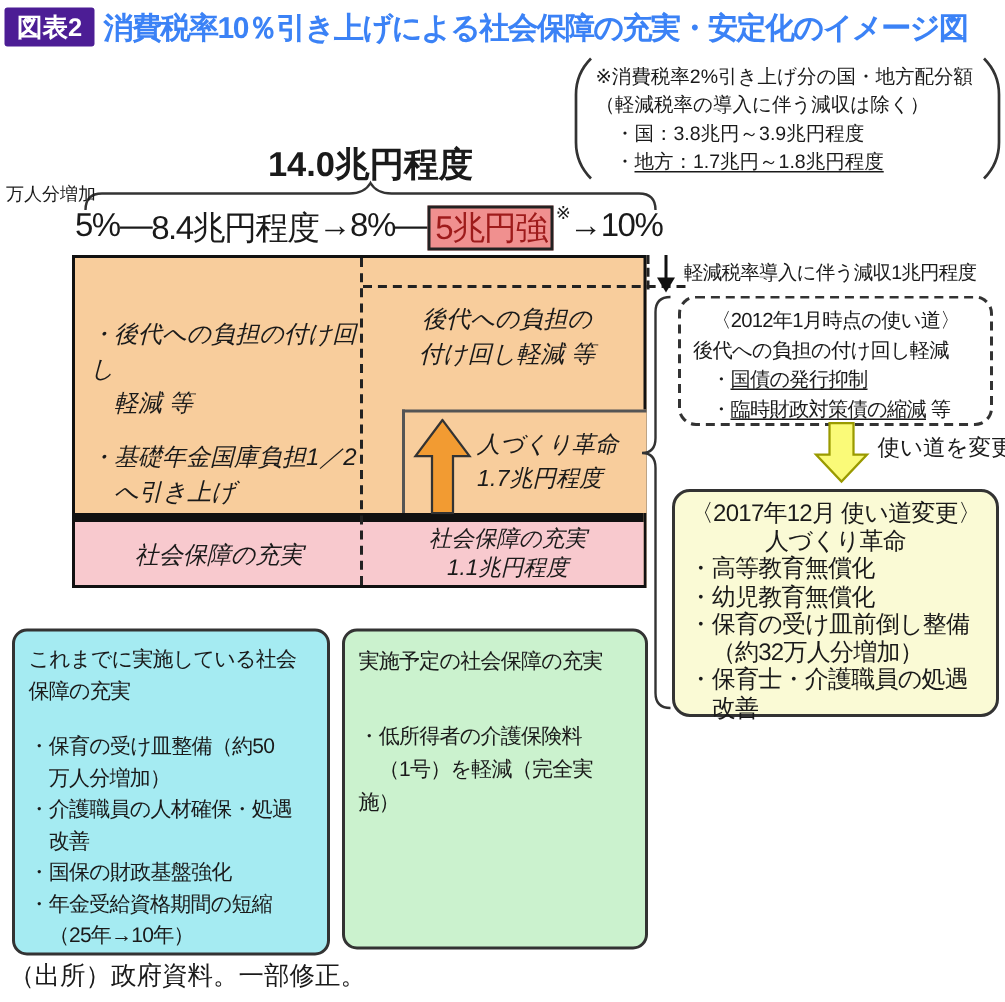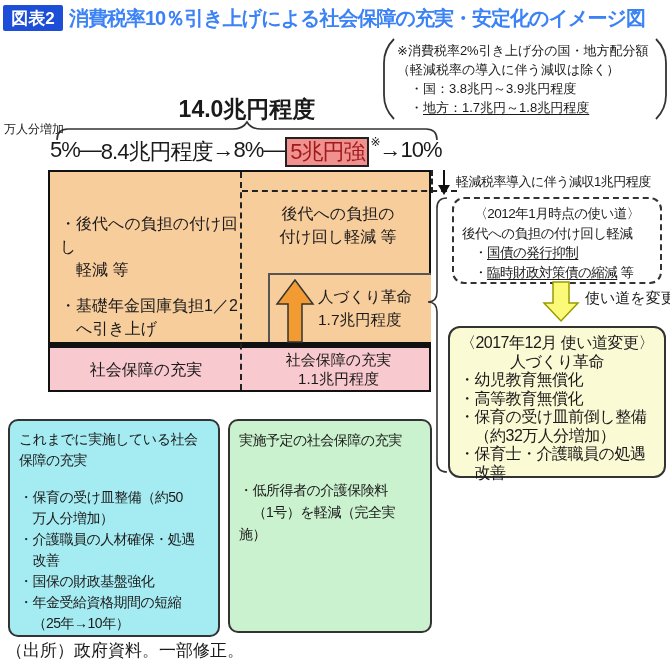--- a/index.html
+++ b/index.html
@@ -11,21 +11,21 @@
   .canvas {
     position:relative; width:670px; height:668px; background:#ffffff;
     overflow:hidden;
   }
   .abs { position:absolute; }
   .pre { white-space:pre-line; }
   .u { text-decoration:underline; text-underline-offset:2px; }
 
   
   .badge {
-    left:3px; top:5px; width:60px; height:26px; background:#1d4ed8; color:#fff;
+    left:3px; top:5px; width:60px; height:26px; background:#4c1d95; color:#fff;
     font-size:17px; font-weight:bold; display:flex; align-items:center;
     justify-content:center; border-radius:2px; letter-spacing:0;
   }
   .title {
     left:69px; top:5px; font-size:20px; font-weight:bold; color:#3b82f6;
     letter-spacing:-1px; white-space:nowrap;
   }
 
   
   .note-text { left:397px; top:41px; width:256px; font-size:13px; line-height:19px; }
@@ -42,21 +42,21 @@
   .rate-line span { display:inline-block; }
   .hl-box {
     background:#F0908F; color:#9E1B1B; border:2px solid #222;
     padding:0 3px; margin:0 1px; line-height:26px;
   }
   .sup { font-size:12px; margin-top:-2px; }
 
   
   .main-box {
     left:48px; top:170px; width:383px; height:222px;
-    border:2px solid #111; background:#F8CD9C;
+    border:2px solid #111; background:#F8CD9C;font-style:italic;
   }
   .main-box .blackbar { position:absolute; left:0; top:170px; width:100%; height:6px; background:#111; }
   .main-box .pinkzone { position:absolute; left:0; top:176px; width:100%; height:42px; background:#F8C9CE; }
   .main-box .vdash { position:absolute; left:190px; top:0; height:218px; border-left:2px dashed #222; }
   .mb-left-bullets { position:absolute; left:10px; top:40px; width:180px; font-size:16px; line-height:23px; }
   .mb-left-bullets .b2 { margin-top:13px; }
   .mb-right-top { position:absolute; left:196px; top:30px; width:184px; text-align:center;
     font-size:16px; line-height:23px; }
   .inner-box {
     position:absolute; left:218px; top:101px; width:163px; height:69px;
@@ -200,22 +200,22 @@
   </div>
 
   <svg class="abs" style="left:542px; top:281px;" width="38" height="42" viewBox="0 0 38 42">
     <polygon points="11,1 27,1 27,22 36,22 19,40 2,22 11,22" fill="#FAFA78" stroke="#9a9a00" stroke-width="1.5"></polygon>
   </svg>
   <div class="abs change-label">使い道を変更</div>
 
   <div class="abs box-2017">
     <div class="t">〈2017年12月 使い道変更〉</div>
     <div class="st">人づくり革命</div>
+    <div class="pre">・高等教育無償化</div>
     <div class="pre">・幼児教育無償化</div>
-    <div class="pre">・高等教育無償化</div>
     <div class="pre">・保育の受け皿前倒し整備
 　（約32万人分増加）</div>
     <div class="pre">・保育士・介護職員の処遇
 　改善</div>
   </div>
 
   <div class="abs box-done">
     <div class="t pre">これまでに実施している社会
 保障の充実</div>
     <div class="pre">・保育の受け皿整備（約50

